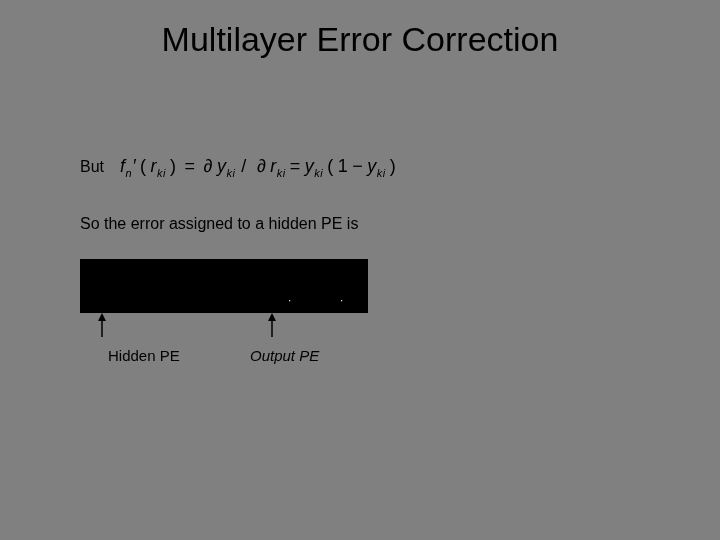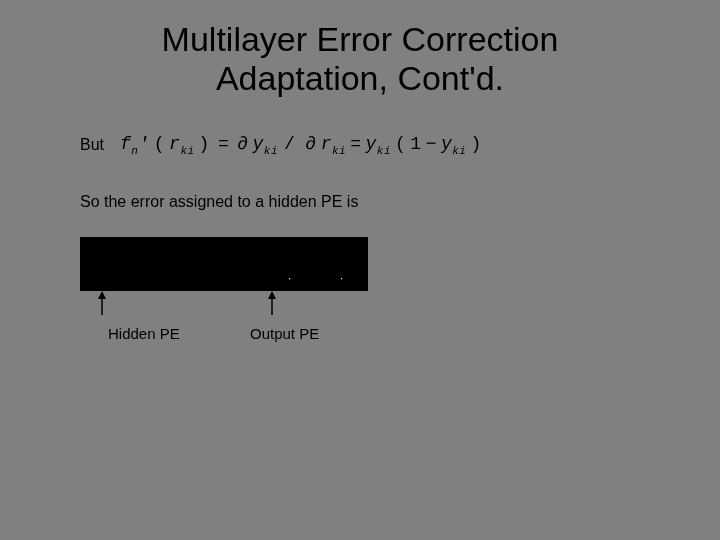--- a/index.html
+++ b/index.html
@@ -19,32 +19,32 @@
   }
   .title {
     font-size: 34px;
     line-height: 1.15;
     text-align: center;
     padding-top: 20px;
   }
   .content {
     position: absolute;
     left: 80px;
-    top: 134px;
+    top: 156px;
     width: 560px;
   }
   .row-but {
     display: flex;
     align-items: center;
     gap: 16px;
     margin-bottom: 36px;
     font-size: 16px;
   }
   .eq {
-    font-family: Liberation Mono, monospace;
+    font-family: Liberation Sans, sans-serif;
     font-size: 18px;
     white-space: nowrap;
     font-style: italic;
     letter-spacing: 0.5px;
   }
   .eq .op {
     font-style: normal;
     padding: 0 4px;
   }
   .eq sub {
@@ -81,30 +81,30 @@
     margin-top: 8px;
   }
   .lbl-hidden {
     position: absolute;
     left: 0;
     margin-left: 28px;
   }
   .lbl-output {
     position: absolute;
     left: 170px;
+    font-style: italic;
   }
 </style>
 </head>
 <body>
 
 <div class="slide">
 
   <div class="title">
     <span>Multilayer Error Correction</span><br>
-    <span>Adaptation, Cont'd.</span>
   </div>
 
   <div class="content">
 
     <div class="row-but">
       <span>But</span>
       <span class="eq">
         <span>f</span><sub>n</sub><span>′</span><span class="op">(</span><span>r</span><sub>ki</sub><span class="op">)</span><span class="op">=</span><span class="op">∂</span><span>y</span><sub>ki</sub><span class="op" style="padding:0 6px">/</span><span class="op">∂</span><span>r</span><sub>ki</sub><span class="op">=</span><span>y</span><sub>ki</sub><span class="op">(</span><span style="font-style:normal">1</span><span class="op">−</span><span>y</span><sub>ki</sub><span class="op">)</span>
       </span>
     </div>

